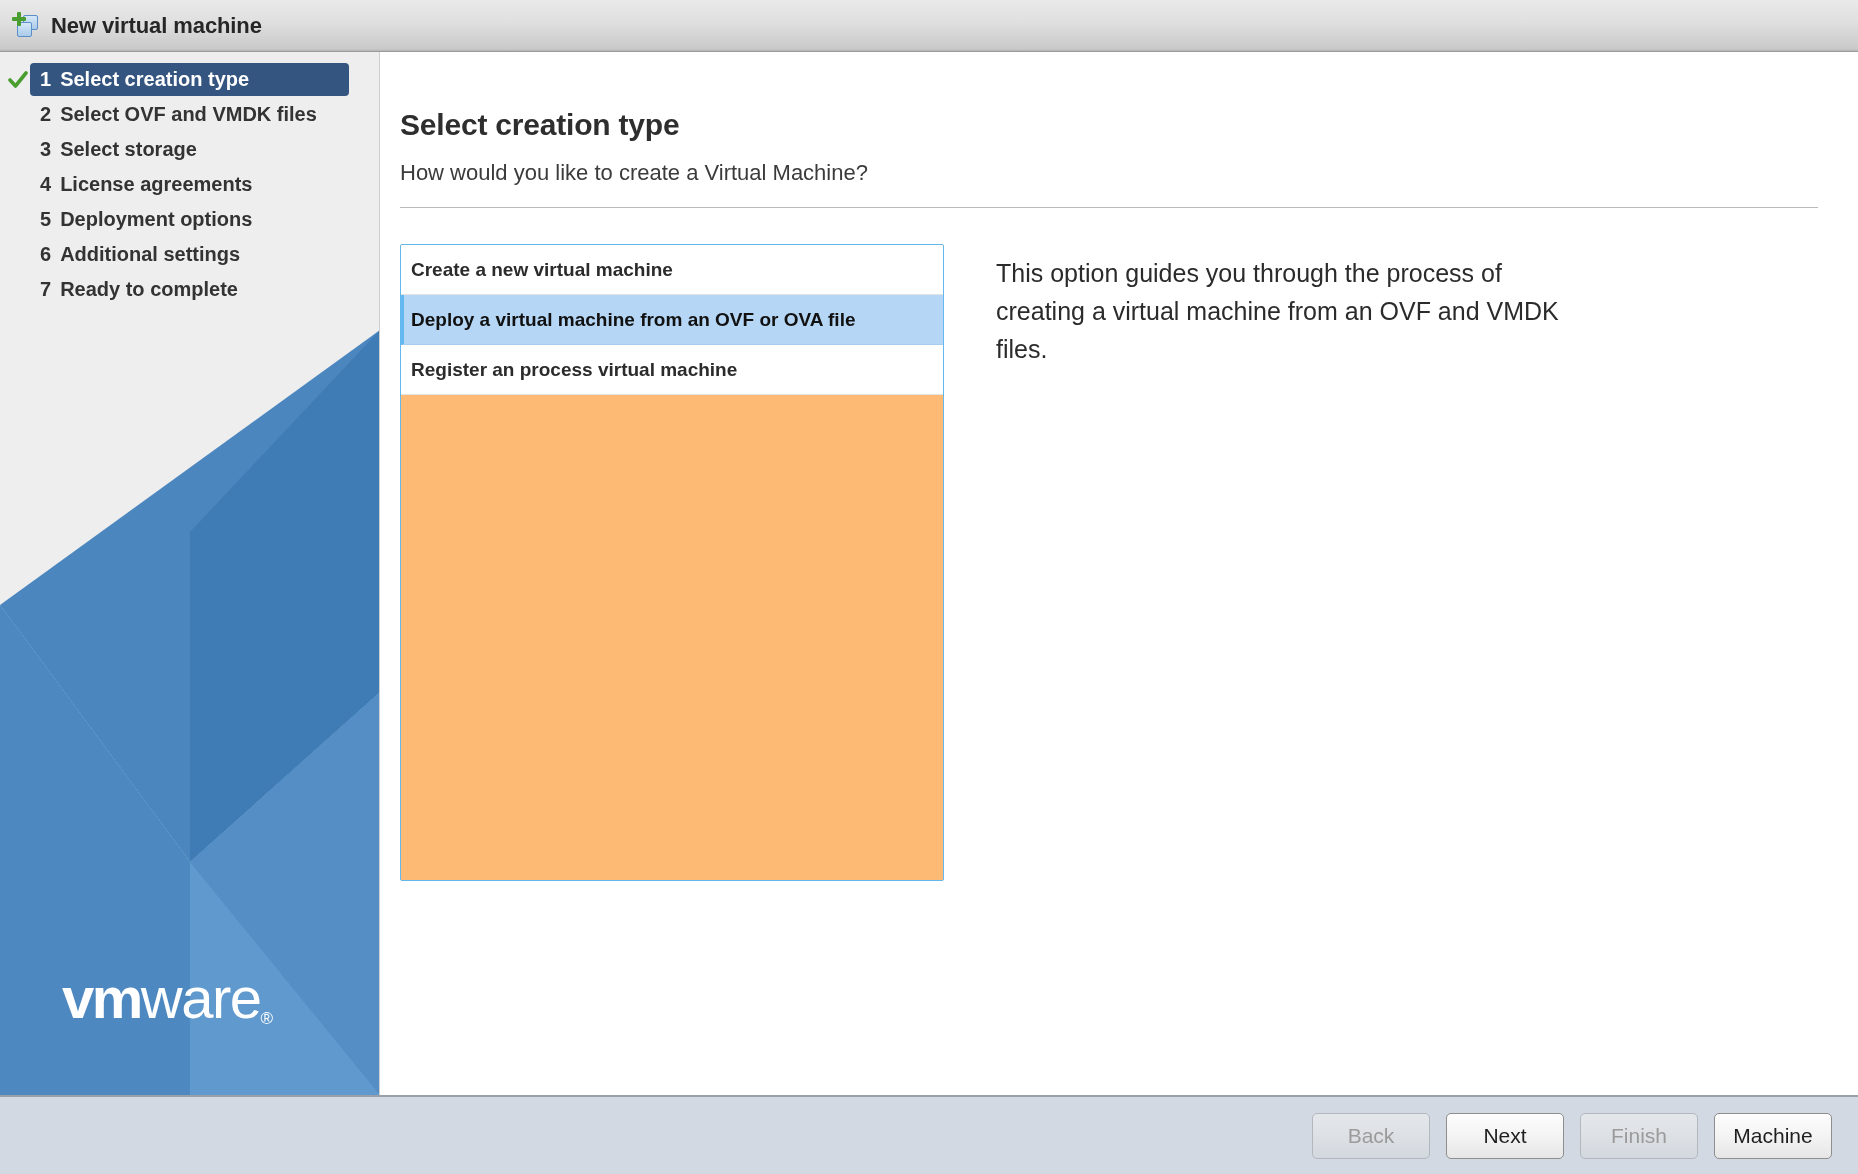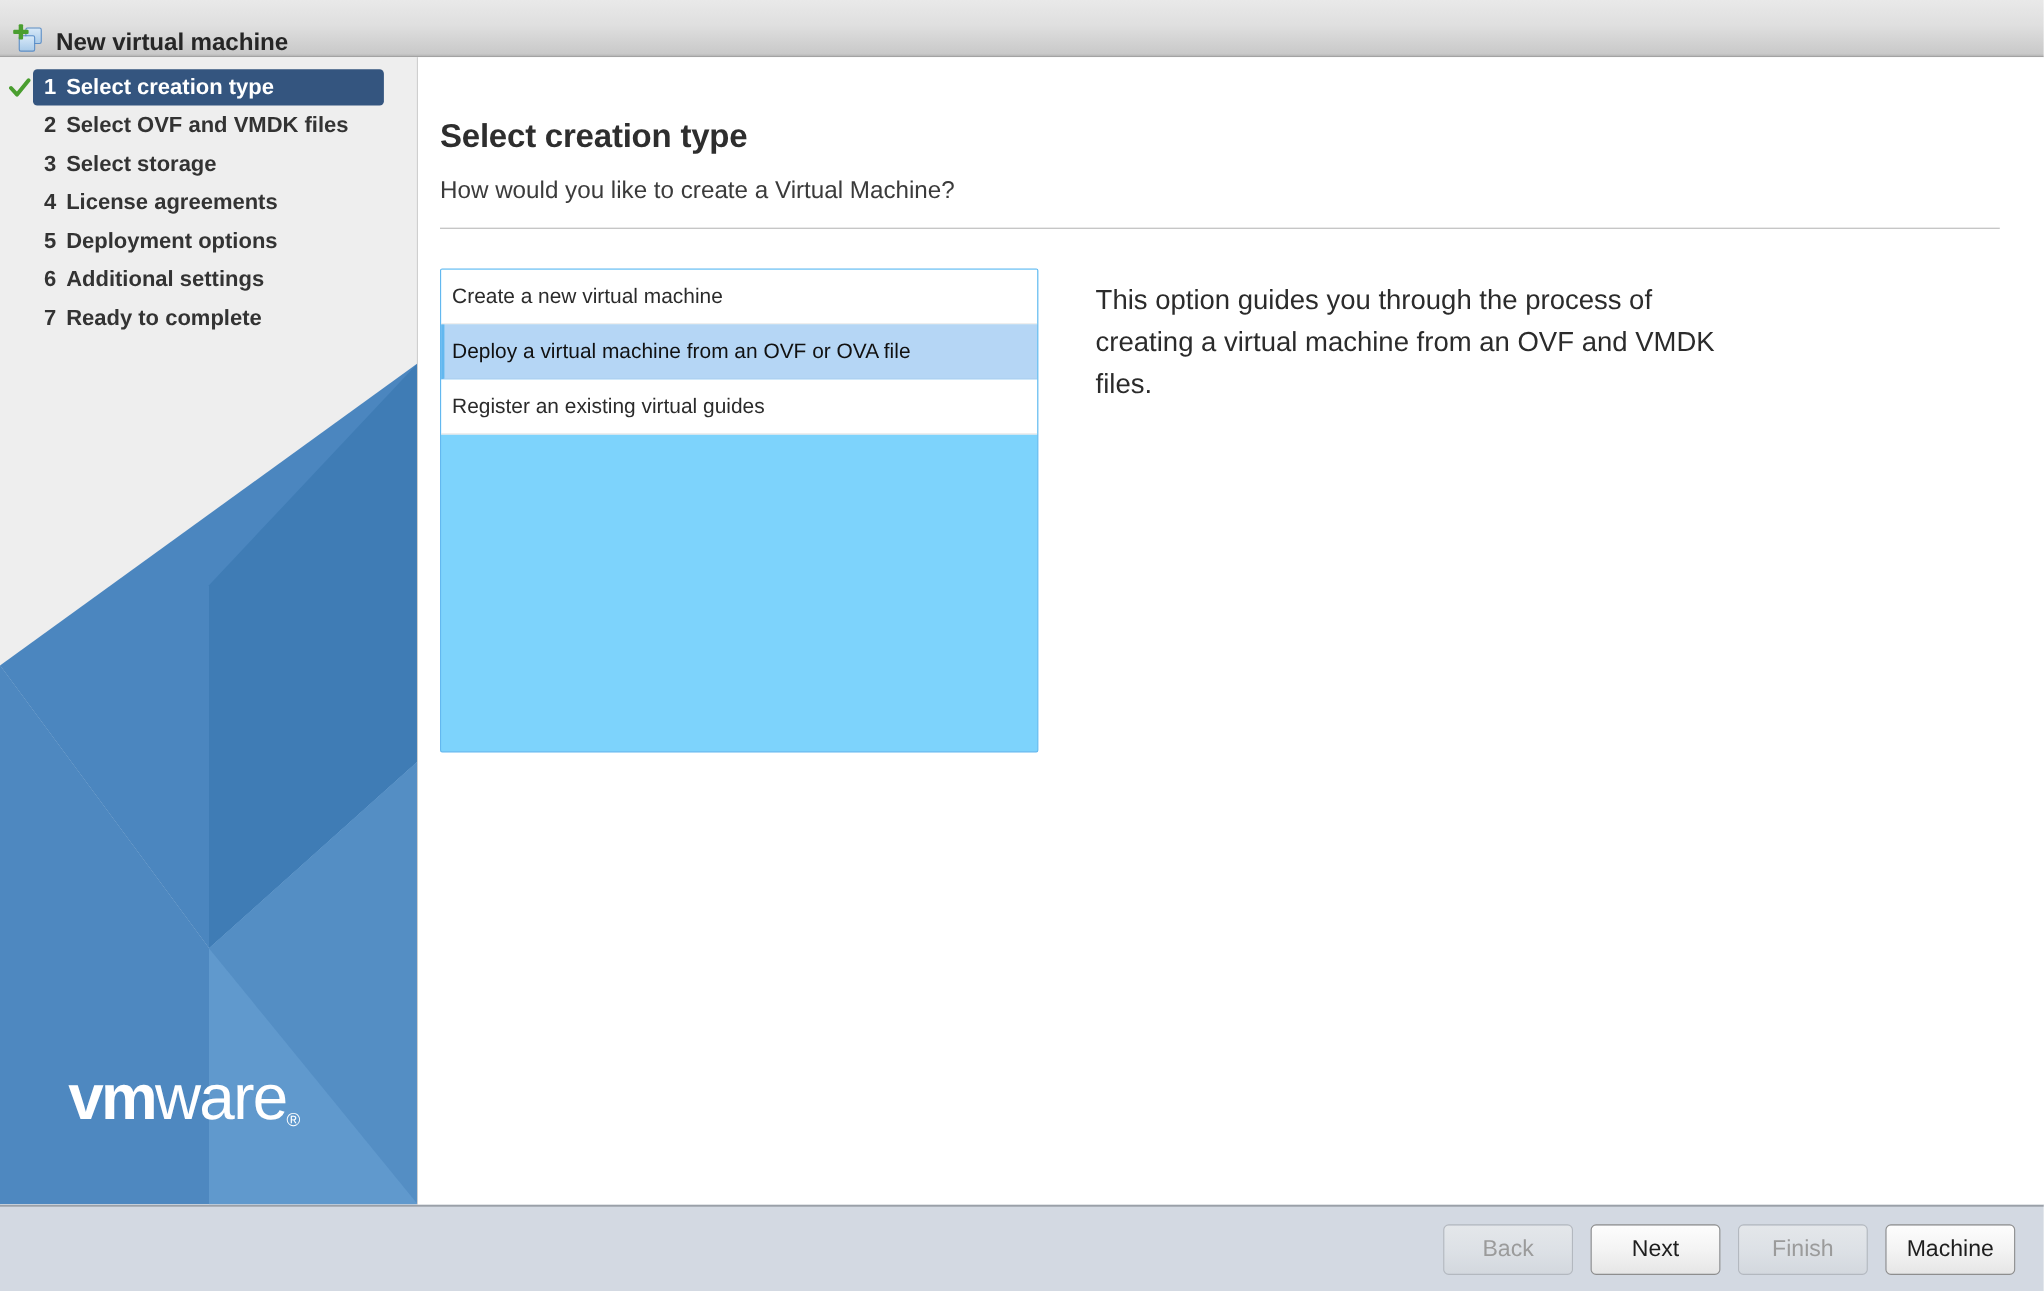--- a/index.html
+++ b/index.html
@@ -21,21 +21,21 @@
   }
 
   
   .titlebar {
     position: relative;
     height: 52px;
     flex: 0 0 52px;
     background: linear-gradient(to bottom, #e9e9e9 0%, #dfdfdf 45%, #c9c9c9 96%, #b4b4b4 100%);
     border-bottom: 1px solid #9a9a9a;
     display: flex;
-    align-items: flex-end;
+    align-items: center;
     padding-left: 12px;
   }
   .title-icon {
     width: 30px;
     height: 30px;
     position: relative;
     flex: 0 0 30px;
     margin-right: 9px;
   }
   .sq {
@@ -152,25 +152,26 @@
     margin-top: 21px;
   }
 
   .panels {
     display: flex;
     margin-top: 36px;
   }
   .listbox {
     width: 544px;
     flex: 0 0 544px;
-    height: 440px;
-    background: #7dd3fc;
+    height: 637px;
+    background: #fdba74;
     border: 1px solid #63b8ef;
     border-radius: 2px;
     overflow: hidden;
+    font-weight: bold;
   }
   .list-item {
     height: 50px;
     display: flex;
     align-items: center;
     padding-left: 10px;
     font-size: 19px;
     color: #2b2b2b;
     border-bottom: 1px solid #e3e3e3;
     background: #ffffff;
@@ -307,21 +308,21 @@
 
       <div class="panels">
         <div class="listbox">
           <div class="list-item">
             <span>Create a new virtual machine</span>
           </div>
           <div class="list-item selected">
             <span>Deploy a virtual machine from an OVF or OVA file</span>
           </div>
           <div class="list-item">
-            <span>Register an existing virtual guides</span>
+            <span>Register an process virtual machine</span>
           </div>
         </div>
 
         <div class="description">This option guides you through the process of creating a virtual machine from an OVF and VMDK files.</div>
       </div>
     </div>
   </div>
 
   <div class="footer">
     <button class="btn disabled" disabled="">Back</button>

